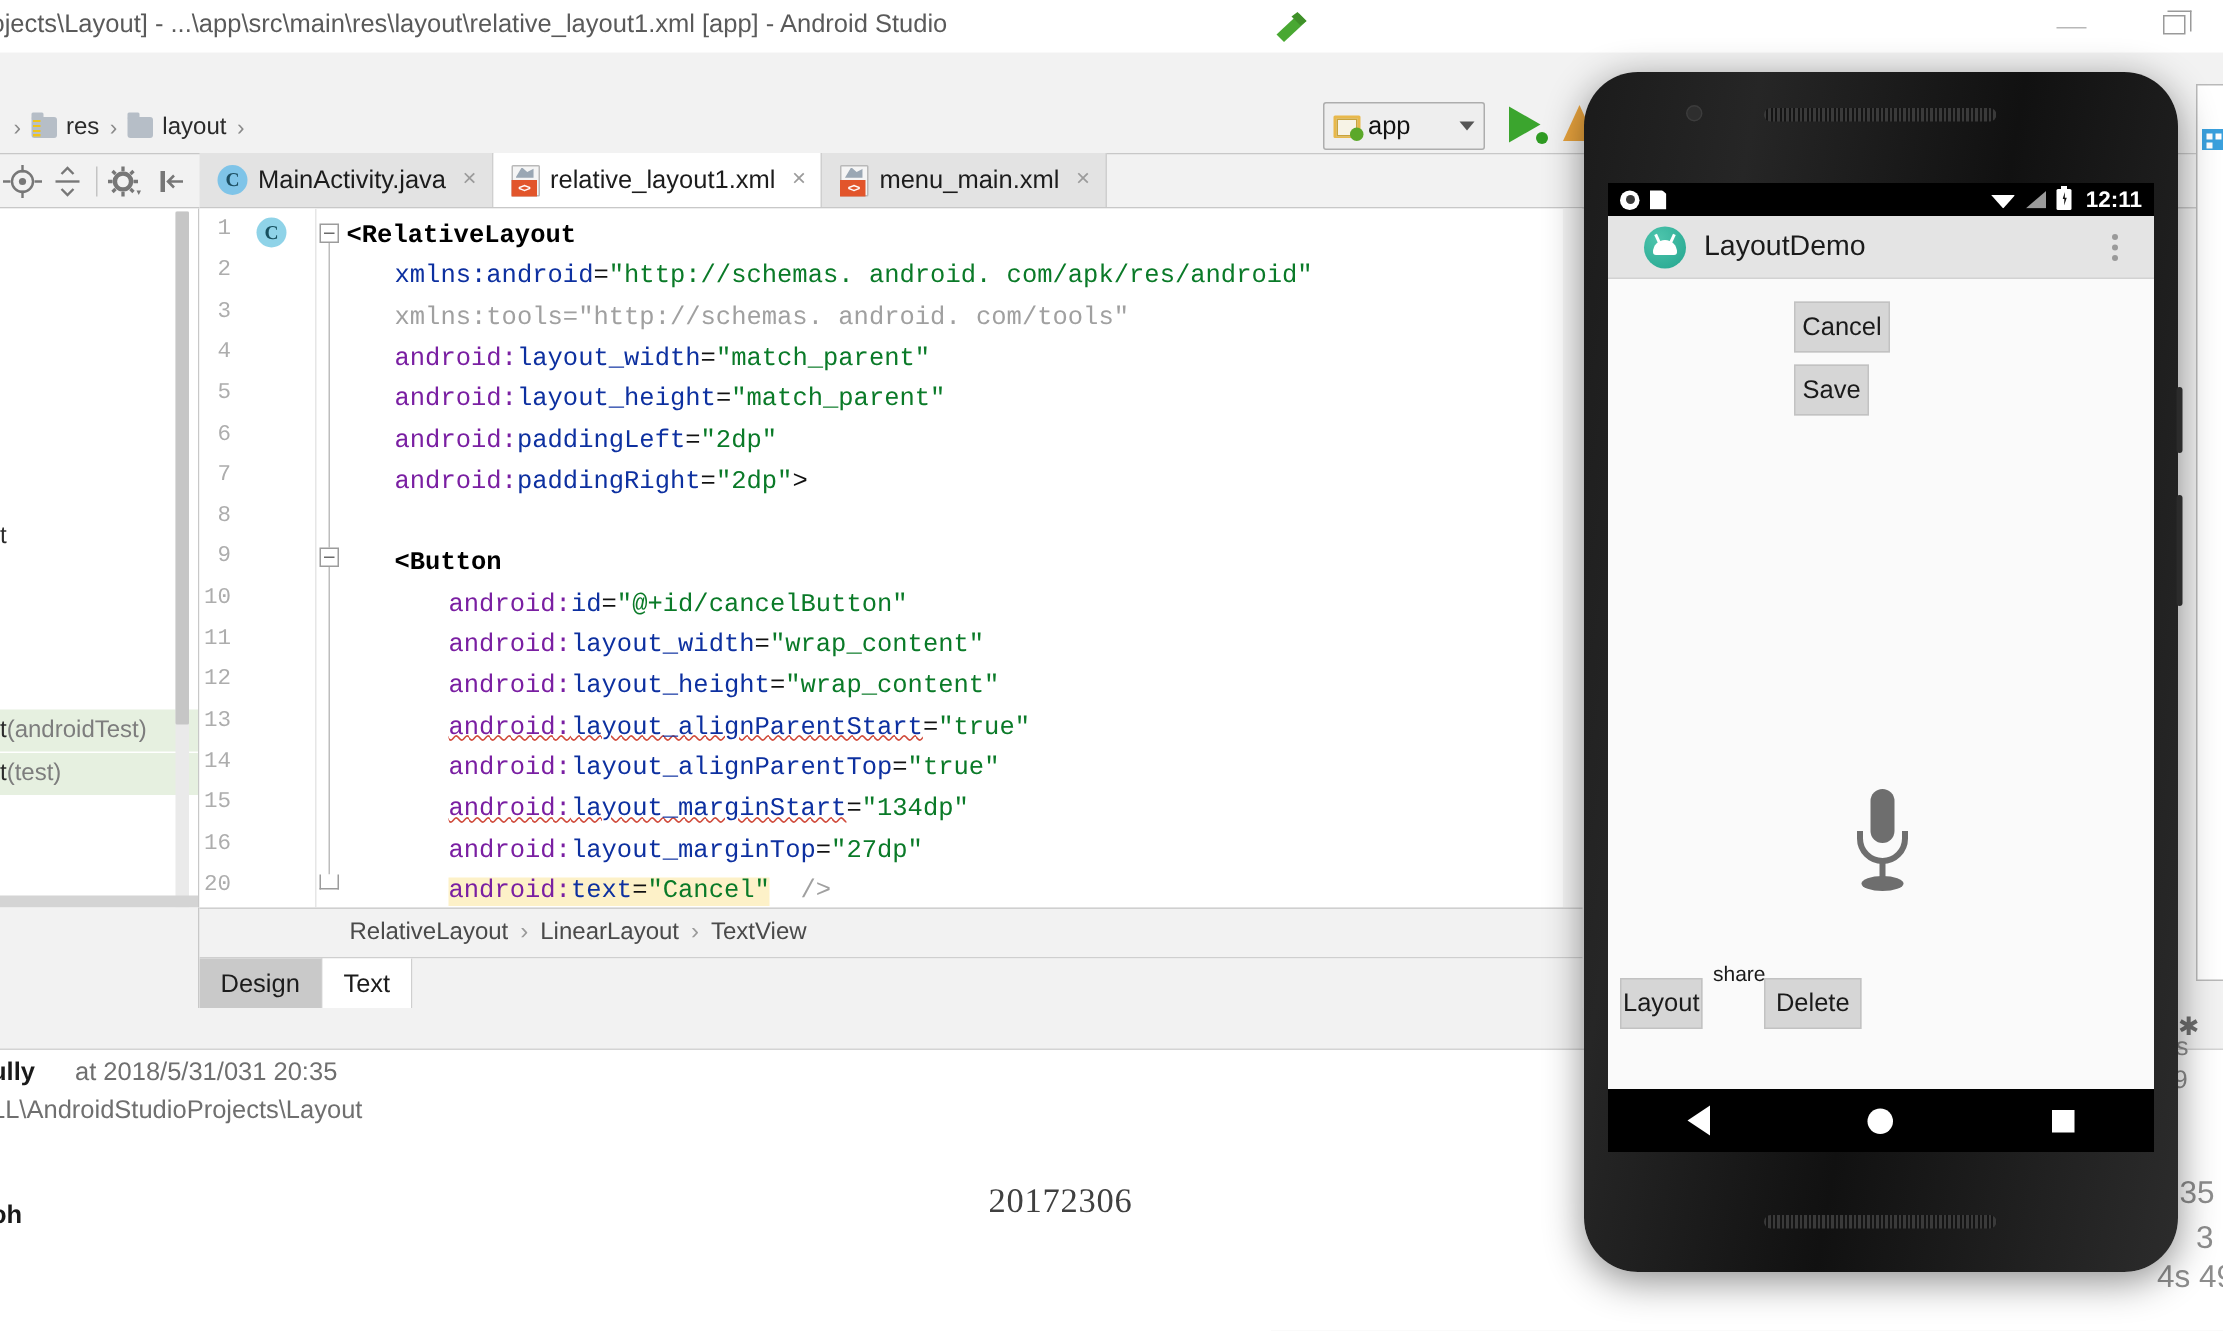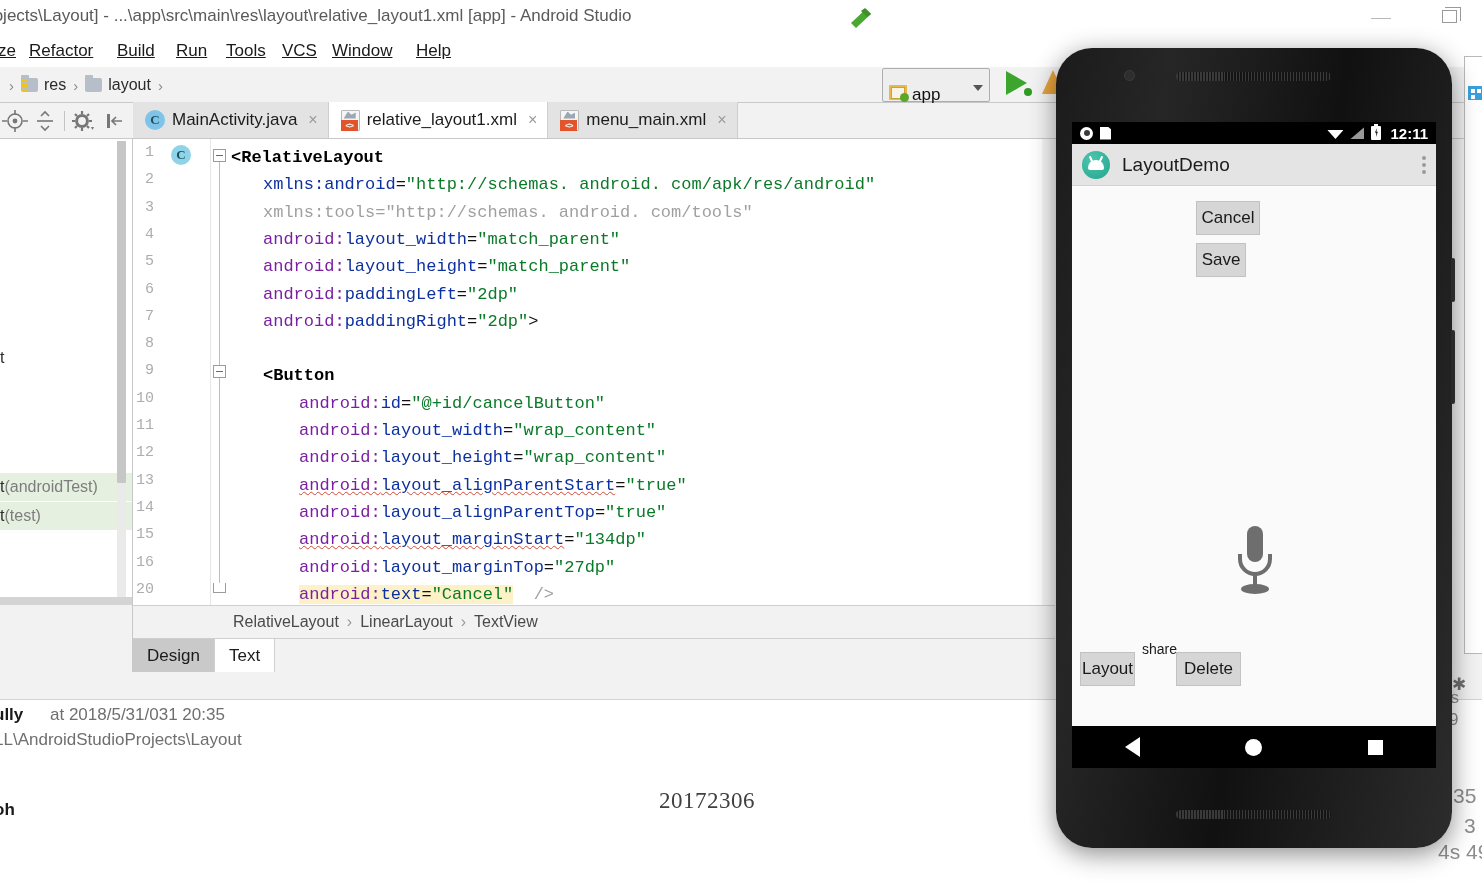--- a/index.html
+++ b/index.html
@@ -89,21 +89,21 @@
   }
 
   .hammer {
     position: absolute; left: 846px; top: 7px;
     width: 26px; height: 22px;
   }
   .run-cfg {
     position: absolute; left: 882px; top: 68px;
     width: 108px; height: 32px;
     background: #eeeeee; border: 1px solid #adadad; border-radius: 2px;
-    display: flex; padding: 16px 6px; gap: 5px;
+    display: flex; align-items: center; padding: 0 6px; gap: 5px;
   }
   .run-cfg-ico {
     width: 18px; height: 15px; position: relative;
     background: #e8b84b; border-radius: 1px;
   }
   .run-cfg-ico::before {
     content: ""; position: absolute; left: 2px; top: 2px;
     width: 12px; height: 10px; background: #f7f3e6; border: 1px solid #c9a33c;
   }
   .run-cfg-ico::after {
@@ -412,21 +412,21 @@
     content: ""; position: absolute; left: 3px; top: 2px;
     width: 4px; height: 9px; background: #111;
     clip-path: polygon(55% 0,15% 52%,45% 52%,40% 100%,85% 42%,52% 42%);
   }
   .sb-time {
     color: #ffffff; font-size: 15px; font-weight: bold;
     font-family: "Liberation Sans", sans-serif; margin-left: 2px;
   }
   .appbar {
     position: absolute; left: 0; top: 22px; width: 364px; height: 42px;
-    background: #e4e4e4; display: flex; align-items: center; padding: 0 10px;
+    background: #e4e4e4; display: flex; align-items: center; padding: 0 24px;
     gap: 12px; border-bottom: 1px solid #d2d2d2;
   }
   .app-logo {
     width: 28px; height: 28px; border-radius: 50%;
     background: radial-gradient(circle at 35% 30%,#4ec5ad,#23a58e);
     position: relative; overflow: hidden;
   }
   .app-logo::after {
     content: ""; position: absolute; left: 6px; top: 9px;
     width: 16px; height: 10px; background: #ffffff;
@@ -485,30 +485,20 @@
 <div id="root">
 
   <div class="titlebar">
     <div class="titlebar-text">rojects\Layout] - ...\app\src\main\res\layout\relative_layout1.xml [app] - Android Studio</div>
     <div class="win-btn win-min"></div>
     <div class="win-btn win-max">
       <span class="win-max-glyph"></span>
     </div>
   </div>
 
-  <div class="menubar">
-    <div class="menu-item" style="left:-6px"><u>ze</u></div>
-    <div class="menu-item" style="left:25px"><u>Refactor</u></div>
-    <div class="menu-item" style="left:113px"><u>Build</u></div>
-    <div class="menu-item" style="left:172px"><u>Run</u></div>
-    <div class="menu-item" style="left:222px"><u>Tools</u></div>
-    <div class="menu-item" style="left:278px"><u>VCS</u></div>
-    <div class="menu-item" style="left:328px"><u>Window</u></div>
-    <div class="menu-item" style="left:412px"><u>Help</u></div>
-  </div>
 
   <div class="toolbar"></div>
 
   <div class="crumbbar" style="top:67px">
     <span class="crumb-sep">›</span>
     <span class="crumb">
       <span class="folder-ico res"></span>
       <span>res</span>
     </span>
     <span class="crumb-sep">›</span>

